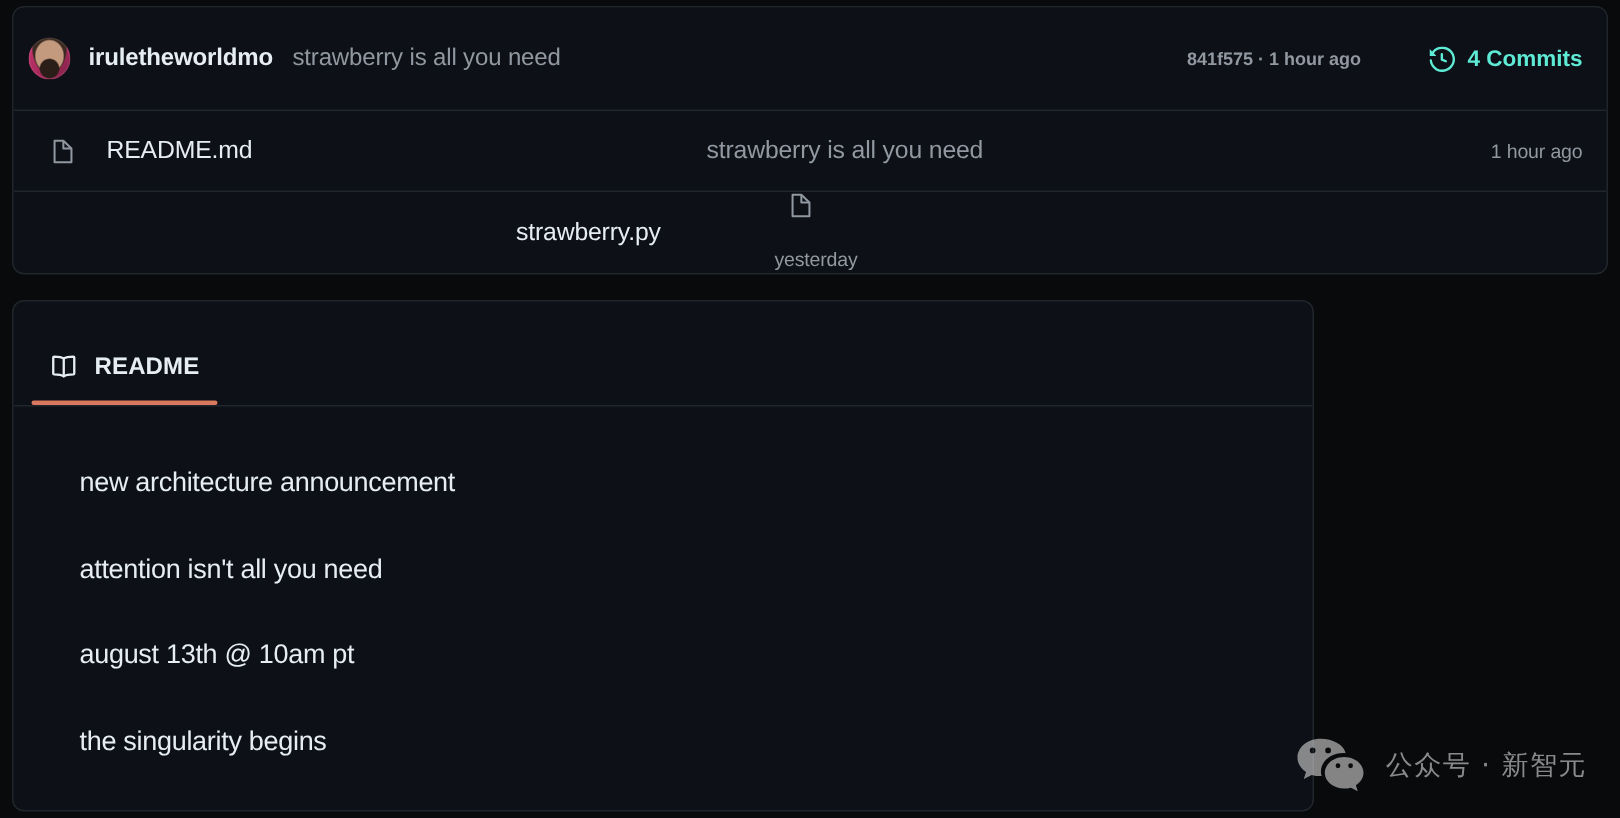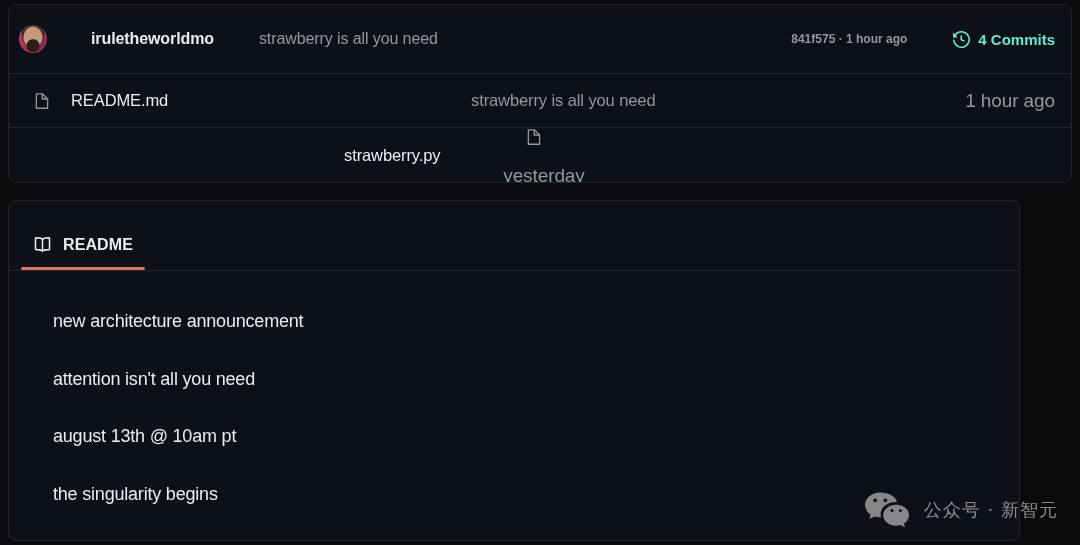--- a/index.html
+++ b/index.html
@@ -31,21 +31,20 @@
     overflow: hidden;
   }
 
   .latest-commit {
     display: flex;
     align-items: center;
     height: 69px;
     padding: 0 16px 0 10px;
     border-bottom: 1px solid #21262d;
     background: #0d1117;
-    gap: 32px;
   }
 
   .avatar {
     width: 28px;
     height: 28px;
     border-radius: 50%;
     flex: 0 0 auto;
     margin-right: 12px;
     background:
       radial-gradient(circle at 50% 74%, #2b1d18 0 6px, rgba(43,29,24,0) 7px),
@@ -124,33 +123,33 @@
   }
 
   .file-commit {
     font-size: 16.5px;
     color: #9198a1;
     letter-spacing: -0.1px;
     flex: 1 1 auto;
   }
 
   .file-time {
-    font-size: 19px;
+    font-size: 13px;
     color: #9198a1;
     letter-spacing: -0.1px;
     text-align: right;
     flex: 0 0 auto;
   }
 
   
   .readme-card {
     position: absolute;
     left: 8px;
     top: 200px;
-    width: 1012px;
+    width: 868px;
     height: 341px;
     background: #0d1117;
     border: 1px solid #21262d;
     border-radius: 8px;
     overflow: hidden;
   }
 
   .readme-tabs {
     height: 70px;
     display: flex;

